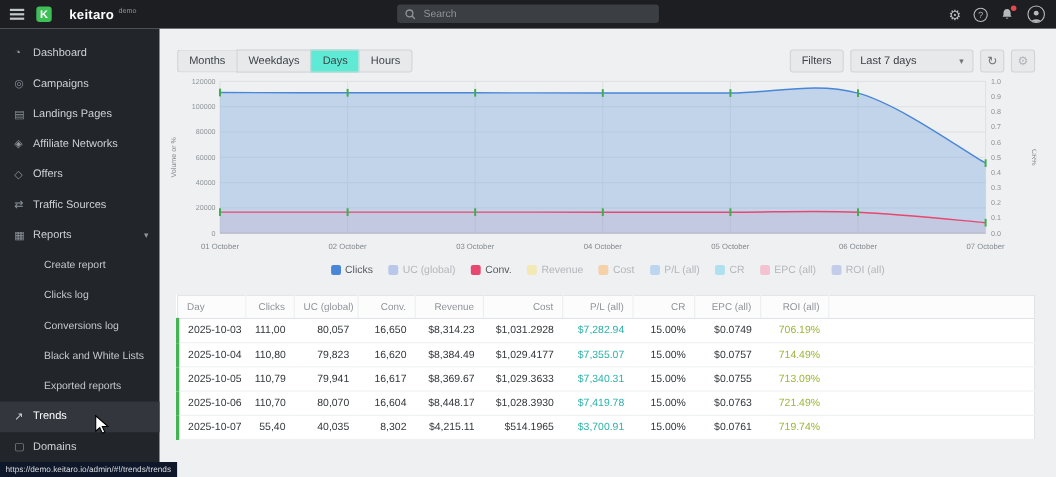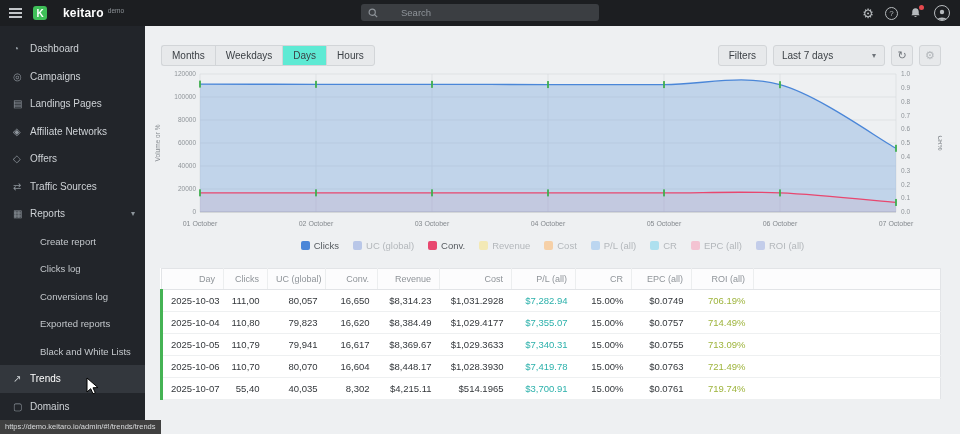--- a/index.html
+++ b/index.html
@@ -10,21 +10,21 @@
   .topbar { position:absolute; top:0; left:0; width:960px; height:26px; background:#1c1e21;
             display:flex; align-items:center; z-index:20; }
   .hamburger { display:flex; flex-direction:column; gap:2.5px; padding:0 8px 0 9px; cursor:pointer; }
   .hamburger i { display:block; width:13px; height:1.5px; background:#c3c6c9; }
   .logo { display:flex; align-items:flex-start; gap:4px; margin-left:3px; cursor:pointer; }
   .logo-mark { width:14px; height:14px; background:#3fbf58; color:#fff; border-radius:3px;
                font-size:10px; font-weight:bold; display:flex; align-items:center; justify-content:center; }
   .logo-text { color:#fff; font-size:12px; font-weight:bold; letter-spacing:.2px; line-height:14px;margin-left:12px; }
   .logo-badge { color:#8d9297; font-size:6.5px; margin-top:1px; }
   .search { position:absolute; left:50%; top:4px; transform:translateX(-50%); width:238px; height:17px;
-            background:#3b3e42; border-radius:3px; display:flex; align-items:center; padding:0 7px; gap:23px; }
+            background:#3b3e42; border-radius:3px; display:flex; align-items:center; padding:0 7px; gap:7px; }
   .search input { flex:1; background:transparent; border:none; outline:none; color:#cfd2d5;
                   font-size:9.5px; font-family:inherit; }
   .search input::placeholder { color:#8f949a; }
   .topbar-right { position:absolute; right:10px; top:0; height:26px; display:flex; align-items:center; gap:11px; }
   .tb-icon { color:#b6babd; font-size:13px; line-height:1; cursor:pointer; position:relative; }
   .help-circle { width:13px; height:13px; border:1px solid #b6babd; border-radius:50%; color:#b6babd;
                  font-size:8px; display:flex; align-items:center; justify-content:center; cursor:pointer; }
   .bell-wrap { position:relative; width:14px; height:15px; cursor:pointer; }
   .bell-wrap .dot { position:absolute; right:-1px; top:-1px; width:5px; height:5px; border-radius:50%;
                     background:#e5484d; }
@@ -65,29 +65,29 @@
             gap:14px; align-items:center; }
   .leg-item { display:flex; align-items:center; gap:4px; font-size:9.5px; color:#b3b7bb; cursor:pointer; }
   .leg-item.active { color:#565b60; }
   .leg-box { width:9px; height:9px; border-radius:2px; flex:0 0 9px; }
 
   .table-card { position:absolute; left:15px; top:242px; right:19px; }
   table { width:100%; border-collapse:collapse; background:#fff; border:1px solid #e2e4e7; table-layout:fixed; }
   th { height:21px; font-size:9px; font-weight:normal; color:#8f9499; text-align:right; padding:0 8px;
        border-right:1px solid #eceeef; border-bottom:1px solid #e2e4e7; background:#fcfcfd;
        white-space:nowrap; overflow:hidden; cursor:pointer; }
-  th:first-child { text-align:right; }
+  th:first-child { text-align:left; }
   th.filler { border-right:none; cursor:default; }
   td { height:22px; font-size:9.5px; color:#33373b; text-align:right; padding:0 8px;
        border-bottom:1px solid #eef0f1; white-space:nowrap; overflow:hidden; }
   td:first-child { text-align:left; border-left:3px solid #45b354; }
   td.pl { color:#2cb1ab; }
   td.roi { color:#9eb43c; }
 
-  .statusbar { position:absolute; left:0; bottom:0; z-index:30; background:#404040; color:#d8dadc;
+  .statusbar { position:absolute; left:0; bottom:0; z-index:30; background:#0f172a; color:#d8dadc;
                font-size:7.5px; padding:2px 5px 3px 5px; white-space:nowrap; }
   .cursor { position:absolute; left:86px; top:377px; z-index:40; }
 </style>
 </head>
 <body>
 
 <div class="topbar">
   <div class="hamburger">
       <i></i>
       <i></i>
@@ -157,24 +157,24 @@
     <div class="sb-item sub">
       <span>Create report</span>
     </div>
     <div class="sb-item sub">
       <span>Clicks log</span>
     </div>
     <div class="sb-item sub">
       <span>Conversions log</span>
     </div>
     <div class="sb-item sub">
+      <span>Black and White Lists</span>
+    </div>
+    <div class="sb-item sub">
       <span>Exported reports</span>
-    </div>
-    <div class="sb-item sub">
-      <span>Black and White Lists</span>
     </div>
     <div class="sb-item active">
       <span class="sb-icon">↗</span>
       <span>Trends</span>
     </div>
     <div class="sb-item">
       <span class="sb-icon">▢</span>
       <span>Domains</span>
     </div>
   </nav>

